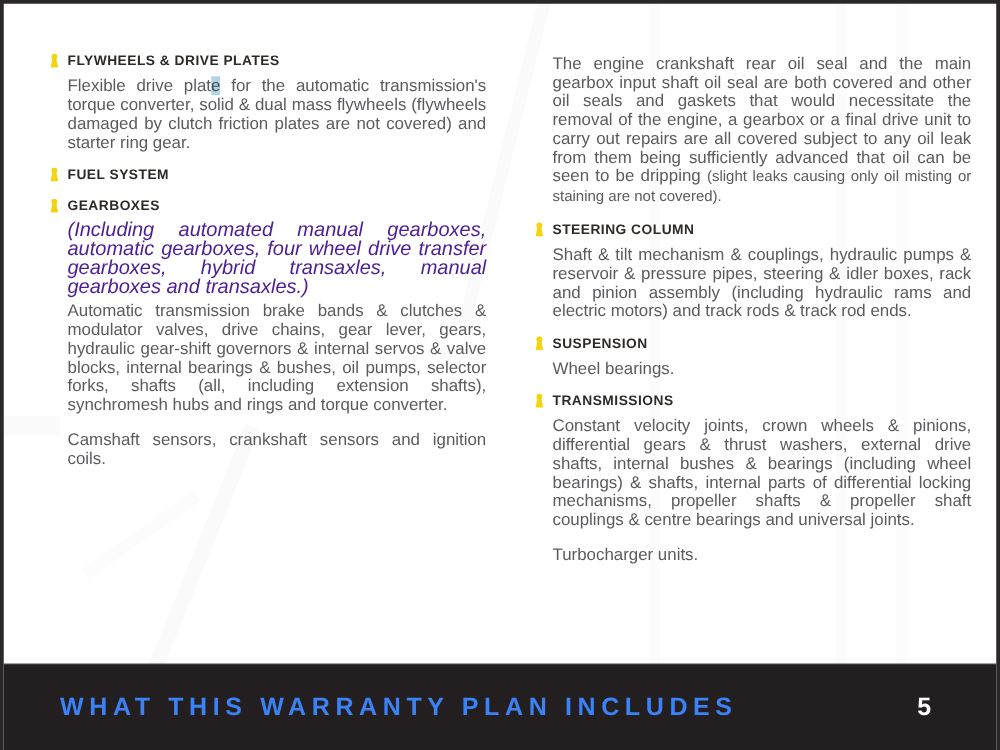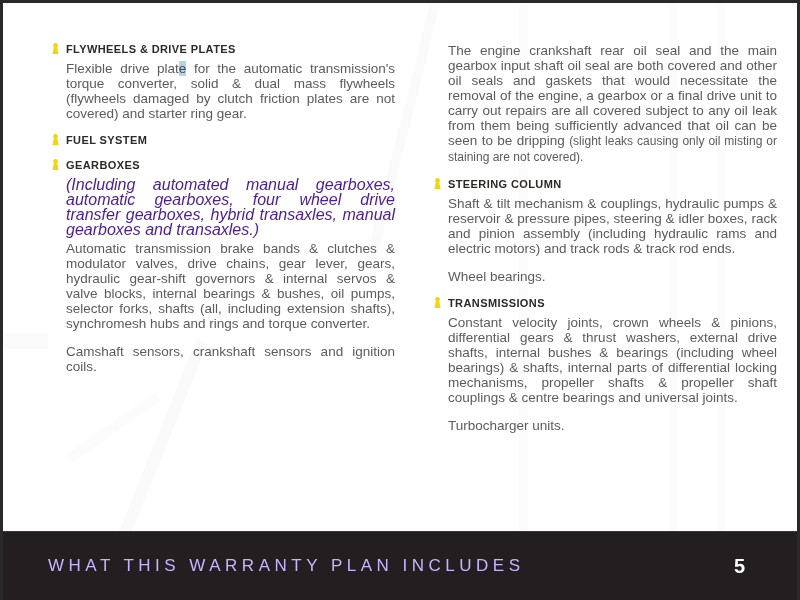--- a/index.html
+++ b/index.html
@@ -18,21 +18,20 @@
   .wm2 { left:516px; top:0; width:9px; height:600px; opacity:0.016; }
   .wm3 { left:666px; top:0; width:8px; height:600px; opacity:0.016; }
   .wm4 { left:714px; top:0; width:8px; height:600px; opacity:0.016; }
   .wm5 { left:150px; top:330px; width:12px; height:230px; opacity:0.022; transform:rotate(22deg); }
   .wm6 { left:55px; top:420px; width:110px; height:10px; opacity:0.015; transform:rotate(-35deg); }
   .wm7 { left:0px; top:330px; width:45px; height:16px; opacity:0.02; }
 
   .columns {
     position:relative; display:flex; gap:38px;
     padding:40px 20px 0 36px;
-    margin-left:12px;
   }
   .col { width:354px; }
 
   .section { margin-bottom:13px; }
   .sec-head { display:flex; align-items:center; gap:6px; margin-bottom:6px; height:12px; }
   .bullet { width:9px; height:12px; flex:0 0 9px; display:block; }
   .sec-title {
     font-size:11px; font-weight:bold; letter-spacing:0.4px;
     color:#2d2a26;
   }
@@ -47,21 +46,21 @@
   .small-inline { font-size:12px; }
   .sel { background:#b3d4e6; color:#3d4a52; }
 
   .footer {
     position:absolute; left:0; right:0; bottom:0; height:69px;
     background:#231f20; border-top:1px solid #3a3738;
     display:flex; align-items:center; justify-content:space-between;
     padding:0 52px 0 45px;
   }
   .footer-title {
-    color:#c4b5fd; font-size:17px; font-weight:normal; letter-spacing:4.5px;
+    color:#3b82f6; font-size:20px; font-weight:bold; letter-spacing:4.5px;
   }
   .footer-page { color:#ffffff; font-size:20px; font-weight:bold; }
 </style>
 </head>
 <body>
 
 <div class="page">
 
   <div class="wm wm1"></div>
   <div class="wm wm2"></div>
@@ -125,20 +124,27 @@
           <svg class="bullet" viewBox="0 0 9 12" xmlns="http://www.w3.org/2000/svg">
               <circle cx="4.5" cy="2.4" r="2.4" fill="#F2D40F"></circle>
               <path d="M2.9 4.2 L6.1 4.2 L7.6 11 L1.4 11 Z" fill="#F2D40F"></path>
             </svg>
           <span class="sec-title">STEERING COLUMN</span>
         </div>
         <p class="sec-body">Shaft &amp; tilt mechanism &amp; couplings, hydraulic pumps &amp; reservoir &amp; pressure pipes, steering &amp; idler boxes, rack and pinion assembly (including hydraulic rams and electric motors) and track rods &amp; track rod ends.</p>
       </div>
 
       <div class="section">
+        <div class="sec-head">
+          <svg class="bullet" viewBox="0 0 9 12" xmlns="http://www.w3.org/2000/svg">
+              <circle cx="4.5" cy="2.4" r="2.4" fill="#F2D40F"></circle>
+              <path d="M2.9 4.2 L6.1 4.2 L7.6 11 L1.4 11 Z" fill="#F2D40F"></path>
+            </svg>
+          <span class="sec-title">SUSPENSION</span>
+        </div>
         <p class="sec-body">Wheel bearings.</p>
       </div>
 
       <div class="section">
         <div class="sec-head">
           <svg class="bullet" viewBox="0 0 9 12" xmlns="http://www.w3.org/2000/svg">
               <circle cx="4.5" cy="2.4" r="2.4" fill="#F2D40F"></circle>
               <path d="M2.9 4.2 L6.1 4.2 L7.6 11 L1.4 11 Z" fill="#F2D40F"></path>
             </svg>
           <span class="sec-title">TRANSMISSIONS</span>

